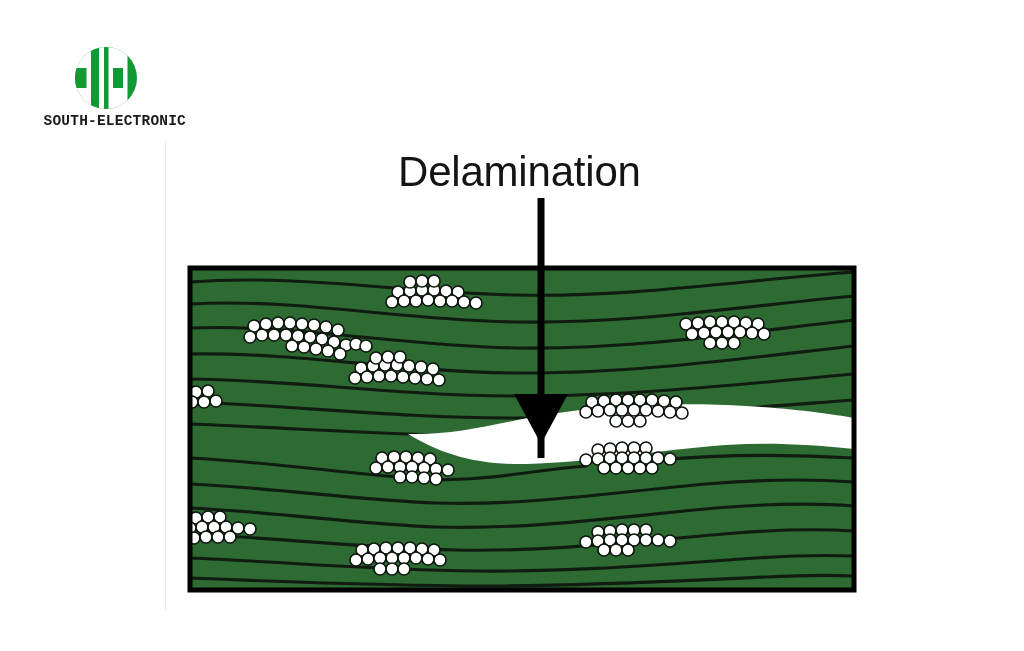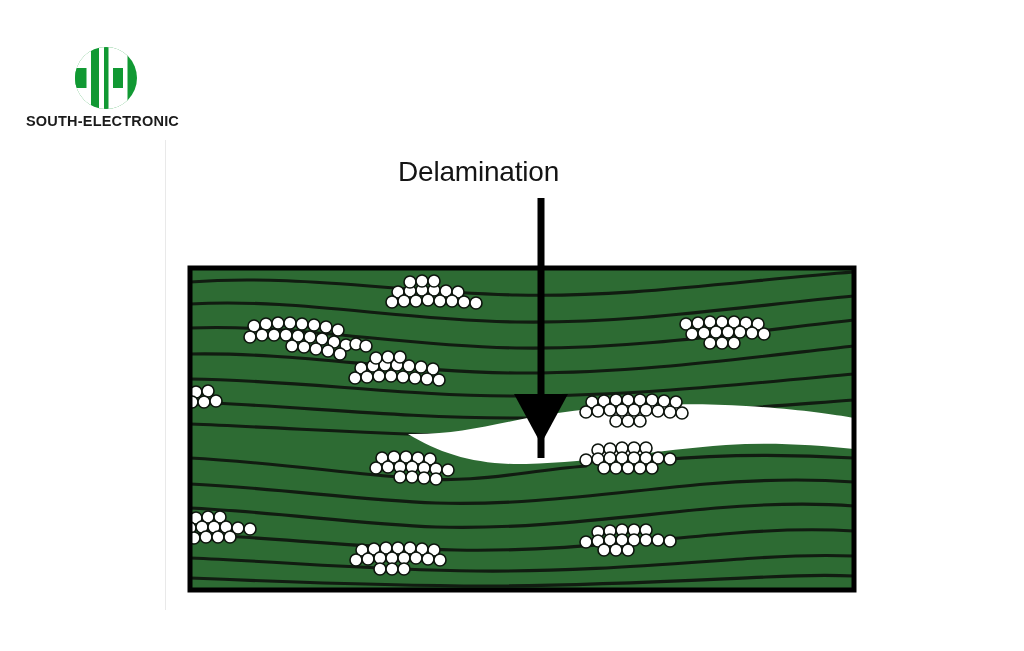--- a/index.html
+++ b/index.html
@@ -29,22 +29,22 @@
     left: 48px;
     top: 0px;
     width: 64px;
     height: 64px;
   }
   #brand-name {
     position: absolute;
     left: 0px;
     top: 67px;
     width: 160px;
-    text-align: left;
-    font-family: Liberation Sans, sans-serif;
+    text-align: right;
+    font-family: Liberation Mono, monospace;
     font-weight: bold;
     font-size: 14.5px;
     letter-spacing: 0.2px;
     color: #1b1b1b;
     white-space: nowrap;
   }
 
   
   #divider-rule {
     position: absolute;
@@ -53,21 +53,21 @@
     width: 1px;
     height: 470px;
     background: #e9e9e9;
   }
 
   
   #figure-title {
     position: absolute;
     left: 398px;
     top: 147px;
-    font-size: 28px;
+    font-size: 42px;
     line-height: 50px;
     font-weight: 400;
     color: #141414;
     letter-spacing: -0.2px;
     white-space: nowrap;
   }
 
   
   #diagram {
     position: absolute;

